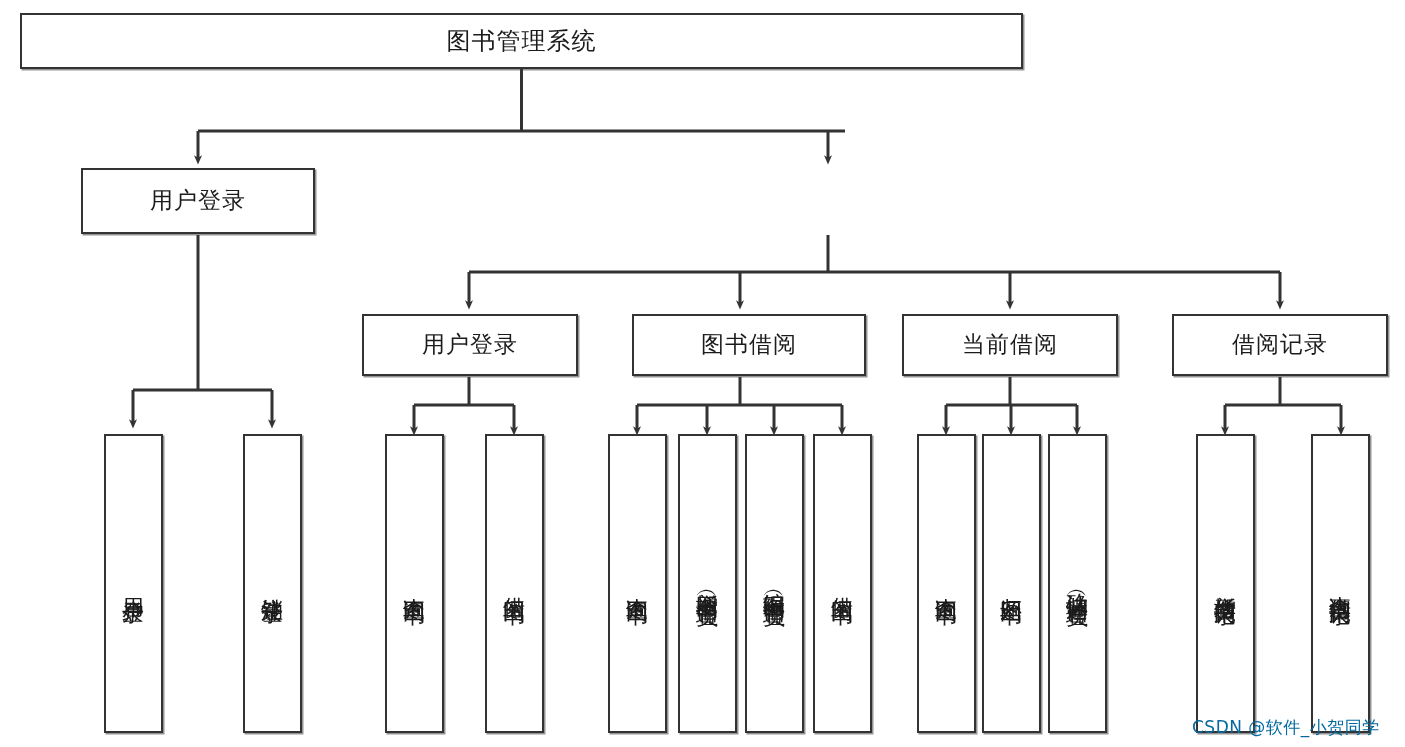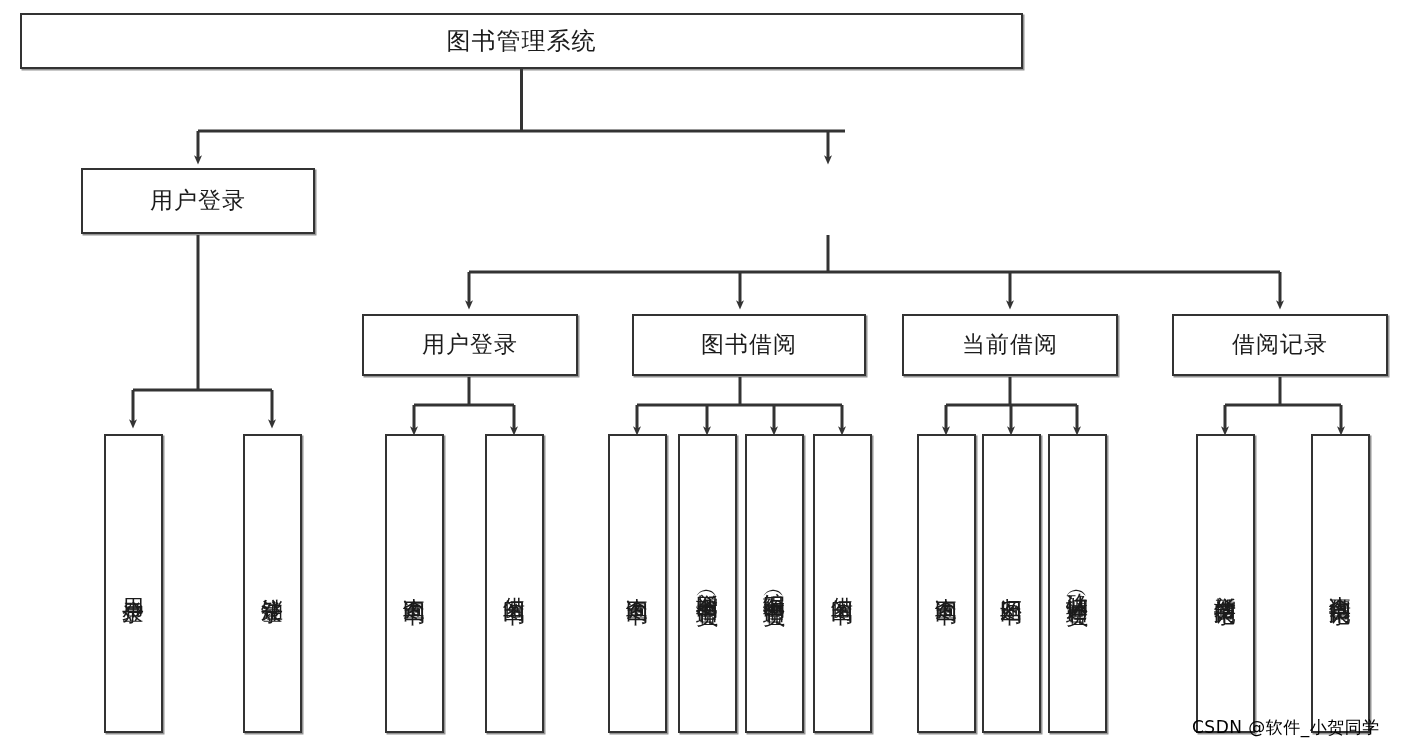--- a/index.html
+++ b/index.html
@@ -46,21 +46,21 @@
     font-size: 22px;
     letter-spacing: 2px;
     line-height: 1.05;
     white-space: normal;
     max-height: 100%;
   }
   .node.root .label { font-size: 24px; }
   .watermark {
     position: absolute;
     font-size: 17px;
-    color: #000000;
+    color: #0369a1;
     white-space: nowrap;
     letter-spacing: 0.5px;
   }
 </style>
 </head>
 <body>
 
 <div id="canvas">
 
   <svg class="edges" viewBox="0 0 1405 747">

